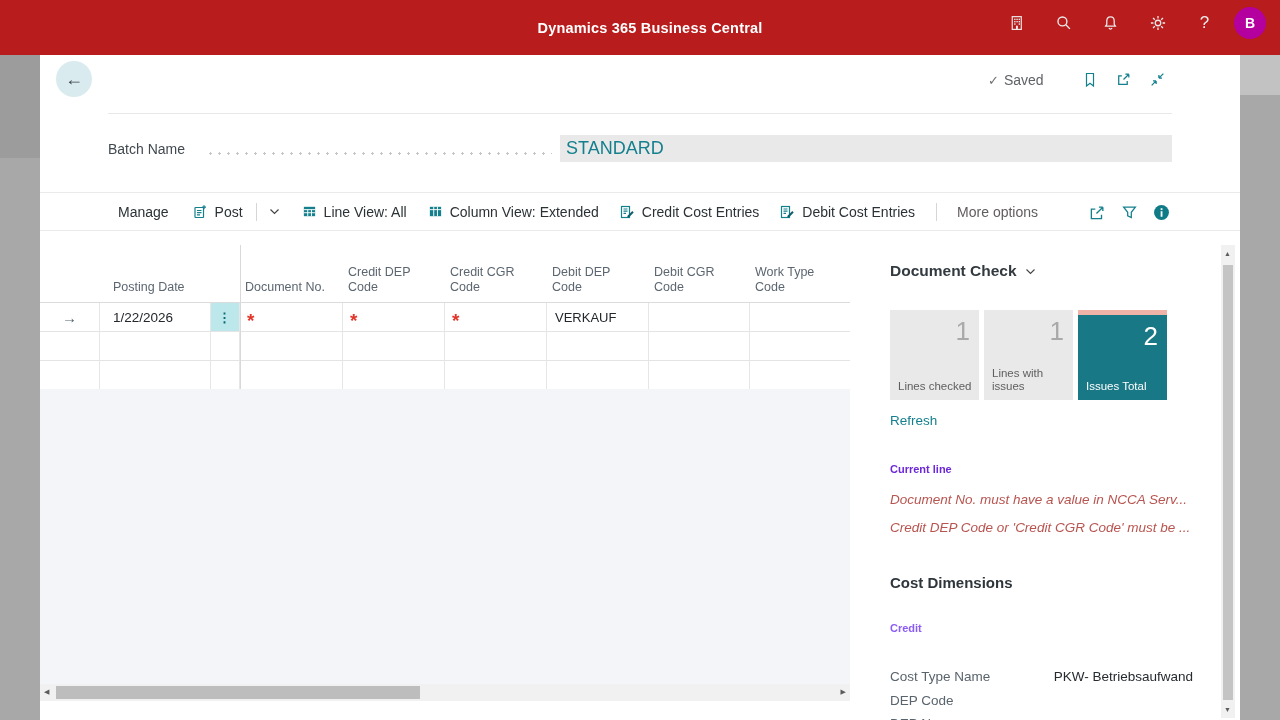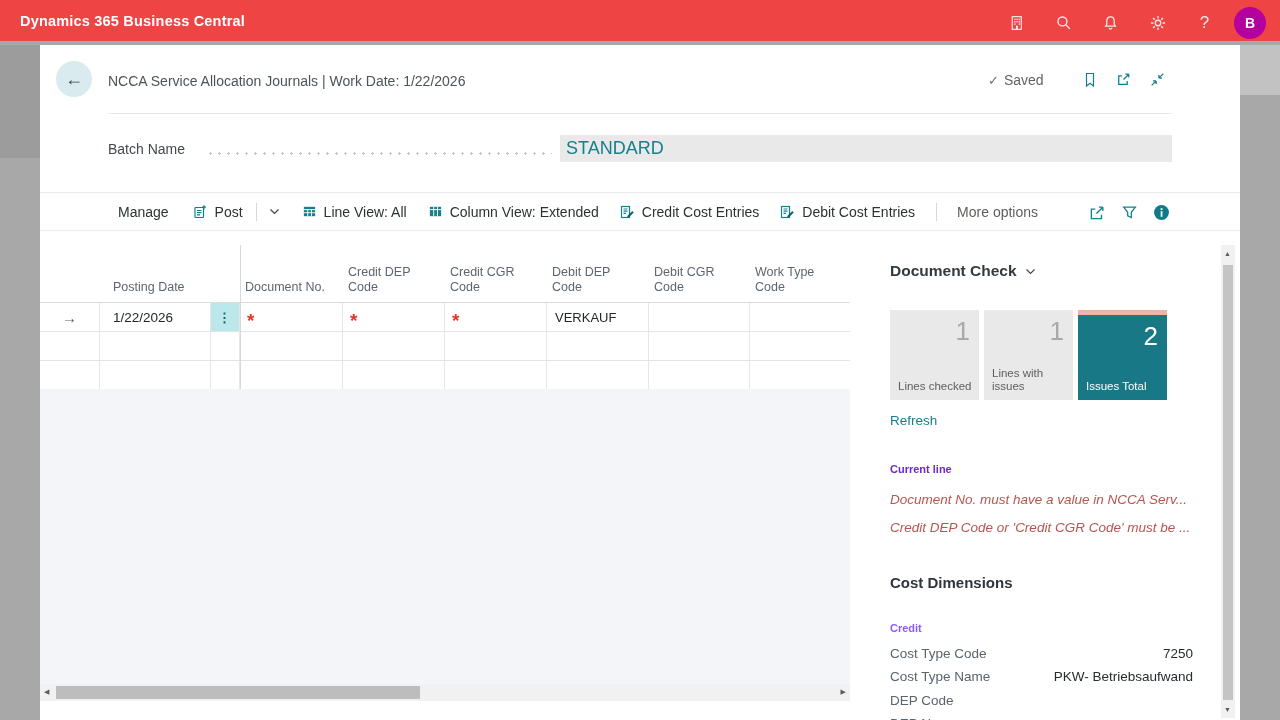--- a/index.html
+++ b/index.html
@@ -1,20 +1,20 @@
 <!DOCTYPE html>
 <html><head>
 <meta charset="utf-8">
 <style>
   * { margin:0; padding:0; box-sizing:border-box; }
   body { font-family:"Liberation Sans", sans-serif; }
   .screen { position:relative; width:1280px; height:720px; background:#a8a8a8; overflow:hidden; }
 
   
-  .topbar { position:absolute; left:0; top:0; width:1280px; height:41px; background:#ef4444; display:flex; align-items:center; z-index:5; }
+  .topbar { position:absolute; left:0; top:0; width:1280px; height:55px; background:#b91c1c; display:flex; align-items:center; z-index:5;justify-content:center; }
   .topbar-title { color:#ffffff; font-size:14.5px; font-weight:700; margin-left:20px; letter-spacing:.2px; }
   .topbar-actions { position:absolute; right:6px; top:0; height:45px; display:flex; align-items:center; }
   .tb-ico { width:47px; display:flex; justify-content:center; align-items:center; color:#ececec; cursor:pointer; }
   .avatar { width:32px; height:32px; border-radius:50%; background:#b4009e; color:#fff; font-size:14px; font-weight:700; display:flex; align-items:center; justify-content:center; margin:0 8px 0 6px; }
 
   
   .shade-left  { position:absolute; left:0; top:45px; width:40px; height:113px; background:#9c9c9c; }
   .shade-right { position:absolute; right:0; top:45px; width:40px; height:50px; background:#c2c2c2; }
 
   
@@ -128,21 +128,20 @@
       <div class="avatar">B</div>
     </div>
   </div>
 
   <div class="shade-left"></div>
   <div class="shade-right"></div>
 
   <div class="card">
 
     <div class="back-btn">←</div>
-    <div class="page-title">NCCA Service Allocation Journals | Work Date: 1/22/2026</div>
     <div class="save-group">
       <span class="check-mark">✓</span>
       <span>Saved</span>
     </div>
     <div class="hdr-icons">
       <svg width="16" height="18" viewBox="0 0 16 16" fill="none" stroke="#15808d" stroke-width="1.2">
         <path d="M4.5 1.5 H11.5 V14 L8 11.2 L4.5 14 Z"></path>
       </svg>
       <svg width="17" height="17" viewBox="0 0 16 16" fill="none" stroke="#15808d" stroke-width="1.2">
         <path d="M6.5 4.5 H3.5 V12.5 H11.5 V9.5"></path>
@@ -313,24 +312,20 @@
 
     <div class="refresh">Refresh</div>
 
     <div class="curline-title">Current line</div>
     <div class="err" style="top:447px;">Document No. must have a value in NCCA Serv...</div>
     <div class="err" style="top:475px;">Credit DEP Code or 'Credit CGR Code' must be ...</div>
 
     <div class="cd-title">Cost Dimensions</div>
     <div class="cd-group">Credit</div>
 
-    <div class="cd-row" style="top:601px;">
-      <span class="cd-label">Cost Type Code</span>
-      <span class="cd-value">7250</span>
-    </div>
     <div class="cd-row" style="top:624px;">
       <span class="cd-label">Cost Type Name</span>
       <span class="cd-value">PKW- Betriebsaufwand</span>
     </div>
     <div class="cd-row" style="top:648px;">
       <span class="cd-label">DEP Code</span>
       <span class="cd-value"></span>
     </div>
     <div class="cd-row" style="top:671px;">
       <span class="cd-label">DEP Name</span>

